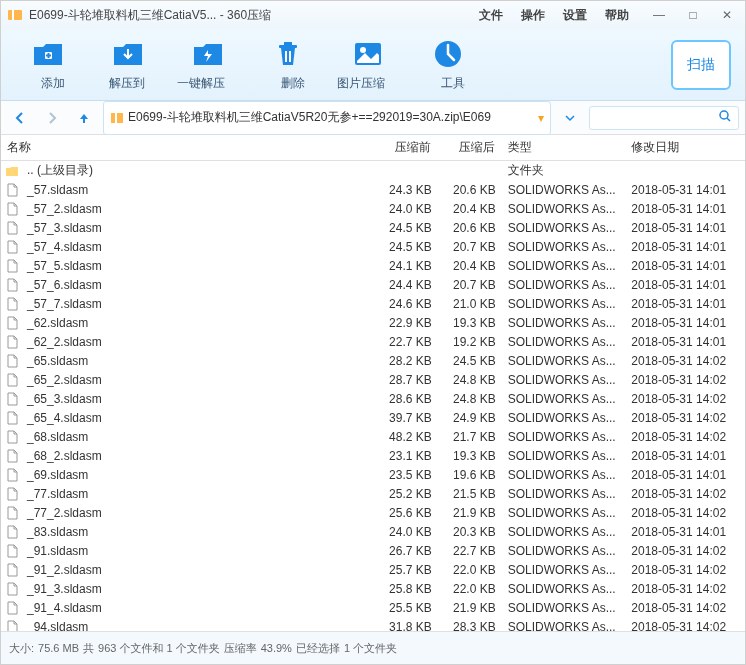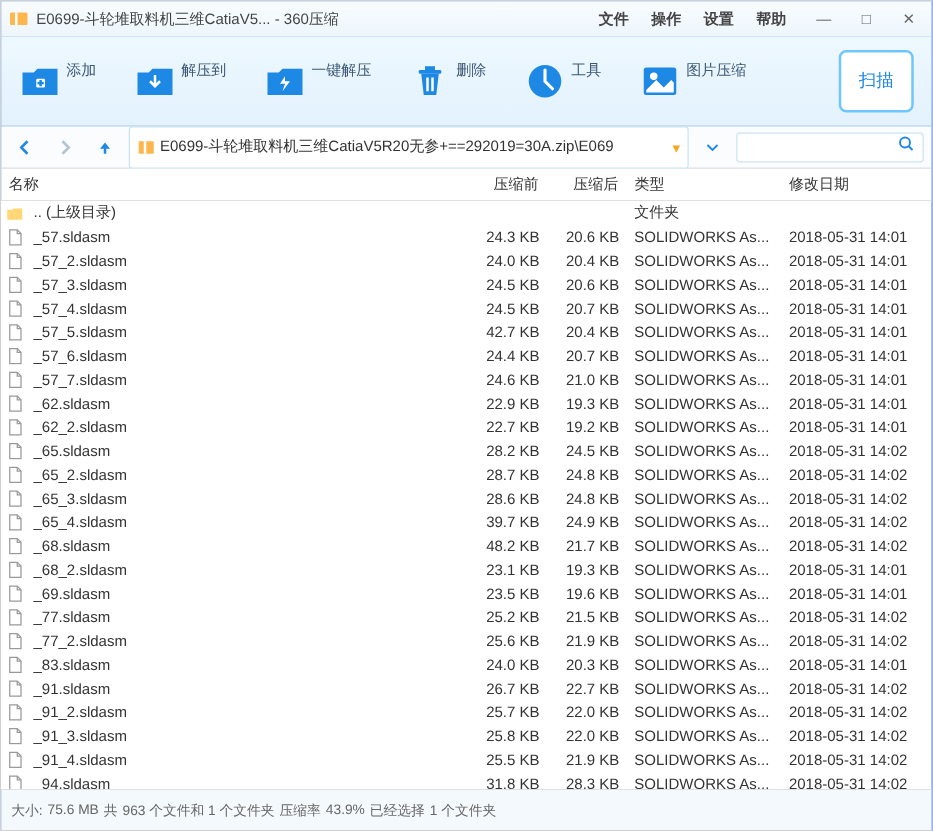--- a/index.html
+++ b/index.html
@@ -1,26 +1,26 @@
 <!DOCTYPE html>
 <html><head>
 <meta charset="utf-8">
 <style>
 * { margin: 0; padding: 0; box-sizing: border-box; font-family: "Microsoft YaHei", "Segoe UI", sans-serif; }
 body { background: #f5f5f5; width: 746px; height: 665px; overflow: hidden; }
-.window { background: #3b82f6; width: 746px; height: 665px; display: flex; flex-direction: column; border: 1px solid #d0d0d0; }
+.window { background: #000000; width: 746px; height: 665px; display: flex; flex-direction: column; border: 1px solid #d0d0d0; }
 .titlebar { height: 28px; background: linear-gradient(#f8fcff, #eef6fc); display: flex; align-items: center; padding: 0 6px; font-size: 12px; color: #444; }
 .titlebar .icon { width: 16px; height: 16px; margin-right: 6px; display: inline-flex; }
 .titlebar .title { flex: 0 0 auto; }
 .titlebar .menus { display: flex; gap: 18px; margin-left: auto; margin-right: 18px; font-weight: bold; }
 .titlebar .menus span { cursor: default; }
 .wincontrols { display: flex; gap: 10px; }
 .wincontrols span { width: 24px; text-align: center; color: #666; cursor: default; }
 .toolbar { height: 72px; background: linear-gradient(#eef8ff, #e3f2fd); display: flex; align-items: center; padding: 0 14px; gap: 30px; border-bottom: 1px solid #c6dff0; }
-.toolbtn { display: flex; flex-direction: row; align-items: flex-start; gap: 4px; cursor: default; font-size: 12px; color: #3b5875; min-width: 50px; }
+.toolbtn { display: flex; flex-direction: column; align-items: flex-end; gap: 4px; cursor: default; font-size: 12px; color: #3b5875; min-width: 50px; }
 .toolbtn .ticon { width: 34px; height: 34px; border-radius: 6px; display: flex; align-items: center; justify-content: center; }
 .toolbar .spacer { flex: 1; }
 .scanbtn { width: 60px; height: 50px; border: 2px solid #6ec6ff; border-radius: 6px; display: flex; align-items: center; justify-content: center; font-size: 14px; color: #1e88e5; background: #fff; }
 .navbar { height: 34px; background: #fafcfe; display: flex; align-items: center; padding: 0 6px; gap: 6px; border-bottom: 1px solid #e0e0e0; }
 .navbtn { width: 26px; height: 24px; display: flex; align-items: center; justify-content: center; color: #1e88e5; border-radius: 3px; cursor: default; }
 .pathbox { flex: 1; height: 24px; border: 1px solid #cce3f3; border-radius: 3px; background: #fff; display: flex; align-items: center; padding: 16px 6px; font-size: 12px; color: #333; overflow: hidden; }
 .pathbox .ficon { width: 14px; height: 14px; margin-right: 4px; flex-shrink: 0; }
 .pathbox .ptext { white-space: nowrap; overflow: hidden; text-overflow: ellipsis; flex: 1; }
 .pathbox .drop { color: #f5a623; margin-left: 4px; }
 .searchbox { width: 150px; height: 24px; border: 1px solid #cce3f3; border-radius: 3px; background: #fff; display: flex; align-items: center; padding: 0 6px; }
@@ -111,35 +111,35 @@
             <rect x="13" y="5" width="8" height="3" fill="#1e88e5"></rect>
             <rect x="14" y="14" width="2" height="11" fill="#fff"></rect>
             <rect x="18" y="14" width="2" height="11" fill="#fff"></rect>
           </svg>
         </span>
       <span>删除</span>
     </div>
     <div class="toolbtn">
       <span class="ticon">
           <svg width="34" height="34" viewBox="0 0 34 34">
-            <circle cx="17" cy="17" r="13" fill="#1e88e5"></circle>
-            <path d="M17 8 L17 17 L23 23" stroke="#fff" stroke-width="2.5" fill="none" stroke-linecap="round"></path>
-          </svg>
-        </span>
-      <span>工具</span>
+            <rect x="4" y="6" width="26" height="22" rx="2" fill="#1e88e5"></rect>
+            <circle cx="12" cy="13" r="3" fill="#fff"></circle>
+            <path d="M6 24 L14 16 L20 22 L26 16 L28 18 L28 26 L6 26 Z" fill="#fff"></path>
+          </svg>
+        </span>
+      <span>图片压缩</span>
     </div>
     <div class="toolbtn">
       <span class="ticon">
           <svg width="34" height="34" viewBox="0 0 34 34">
-            <rect x="4" y="6" width="26" height="22" rx="2" fill="#1e88e5"></rect>
-            <circle cx="12" cy="13" r="3" fill="#fff"></circle>
-            <path d="M6 24 L14 16 L20 22 L26 16 L28 18 L28 26 L6 26 Z" fill="#fff"></path>
-          </svg>
-        </span>
-      <span>图片压缩</span>
+            <circle cx="17" cy="17" r="13" fill="#1e88e5"></circle>
+            <path d="M17 8 L17 17 L23 23" stroke="#fff" stroke-width="2.5" fill="none" stroke-linecap="round"></path>
+          </svg>
+        </span>
+      <span>工具</span>
     </div>
     <div class="spacer"></div>
     <div class="scanbtn">
       <span>扫描</span>
     </div>
   </div>
 
   <div class="navbar">
     <span class="navbtn">
         <svg width="14" height="14" viewBox="0 0 14 14">
@@ -251,21 +251,21 @@
         <span class="cell cdate">2018-05-31 14:01</span>
       </div>
       <div class="row">
         <span class="fic">
           <svg width="14" height="14" viewBox="0 0 14 14">
             <path d="M3 1 L9 1 L12 4 L12 13 L3 13 Z" fill="#fff" stroke="#999"></path>
             <path d="M9 1 L9 4 L12 4" fill="none" stroke="#999"></path>
           </svg>
         </span>
         <span class="cell fname">_57_5.sldasm</span>
-        <span class="cell cpre">42.7 KB</span>
+        <span class="cell cpre">24.1 KB</span>
         <span class="cell cpost">20.4 KB</span>
         <span class="cell ctype">SOLIDWORKS As...</span>
         <span class="cell cdate">2018-05-31 14:01</span>
       </div>
       <div class="row">
         <span class="fic">
           <svg width="14" height="14" viewBox="0 0 14 14">
             <path d="M3 1 L9 1 L12 4 L12 13 L3 13 Z" fill="#fff" stroke="#999"></path>
             <path d="M9 1 L9 4 L12 4" fill="none" stroke="#999"></path>
           </svg>

